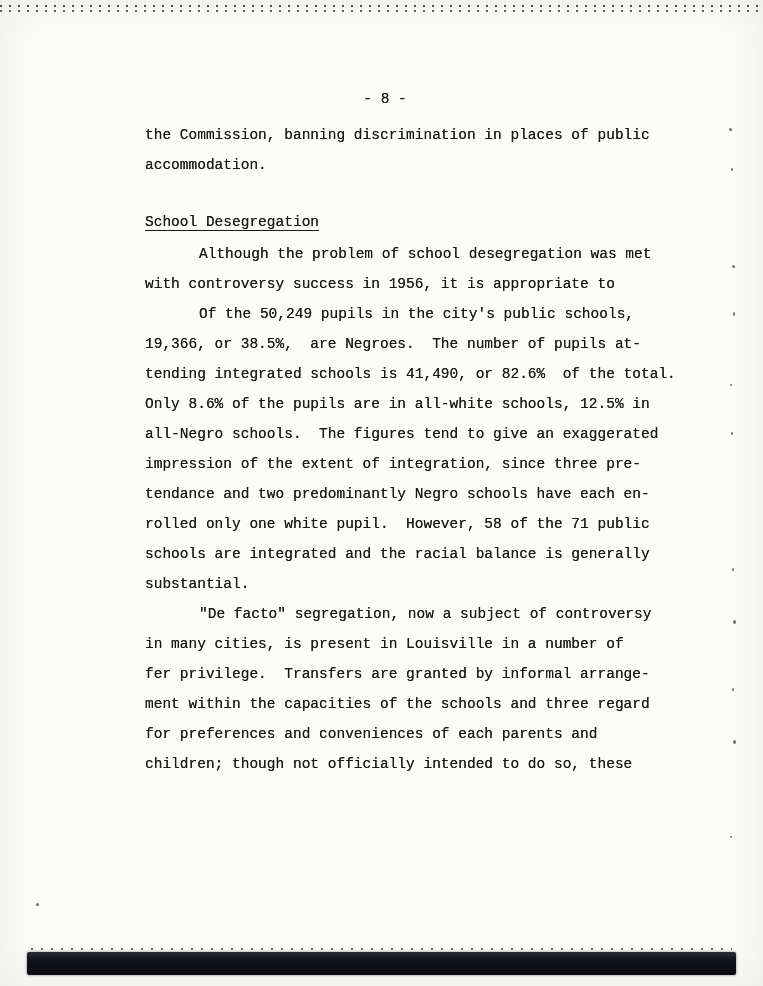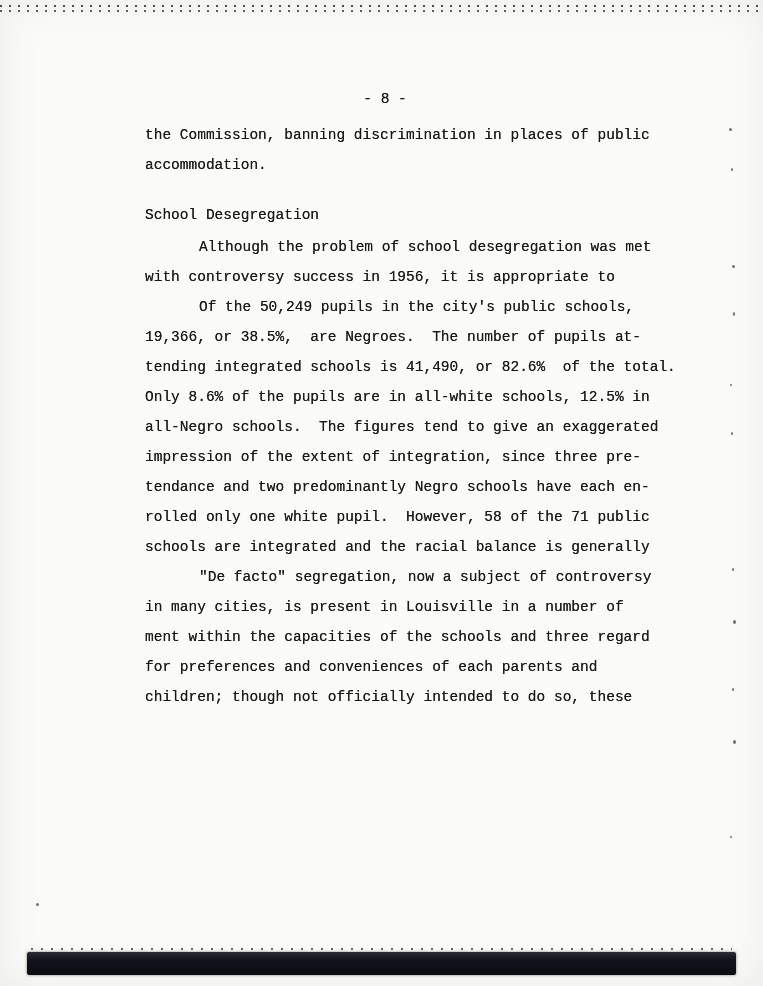--- a/index.html
+++ b/index.html
@@ -50,22 +50,23 @@
   .page-number {
     width: 480px;
     text-align: center;
     margin-bottom: 6px;
     white-space: pre;
   }
   .ln {
     white-space: pre;
   }
   .ln.heading {
-    margin-top: 20px;
+    margin-top: 27px;
     margin-bottom: 2px;
+    text-decoration: underline;
     text-underline-offset: 4px;
     text-decoration-thickness: 1.4px;
   }
   .ln.indent {
     padding-left: 54px;
   }
   
   .bottom-bar {
     position: absolute;
     left: 27px;
@@ -109,22 +110,24 @@
         <div class="ln">with controversy success in 1956, it is appropriate to</div>
         <div class="ln indent">Of the 50,249 pupils in the city's public schools,</div>
         <div class="ln">19,366, or 38.5%,  are Negroes.  The number of pupils at-</div>
         <div class="ln">tending integrated schools is 41,490, or 82.6%  of the total.</div>
         <div class="ln">Only 8.6% of the pupils are in all-white schools, 12.5% in</div>
         <div class="ln">all-Negro schools.  The figures tend to give an exaggerated</div>
         <div class="ln">impression of the extent of integration, since three pre-</div>
         <div class="ln">tendance and two predominantly Negro schools have each en-</div>
         <div class="ln">rolled only one white pupil.  However, 58 of the 71 public</div>
         <div class="ln">schools are integrated and the racial balance is generally</div>
+        <div class="ln">substantial.</div>
         <div class="ln indent">"De facto" segregation, now a subject of controversy</div>
         <div class="ln">in many cities, is present in Louisville in a number of</div>
+        <div class="ln">fer privilege.  Transfers are granted by informal arrange-</div>
         <div class="ln">ment within the capacities of the schools and three regard</div>
         <div class="ln">for preferences and conveniences of each parents and</div>
         <div class="ln">children; though not officially intended to do so, these</div>
       </div>
   </div>
 
   <div class="speck" style="left:729px; top:128px; width:3px; height:3px;"></div>
   <div class="speck" style="left:731px; top:168px; width:2px; height:3px;"></div>
   <div class="speck" style="left:732px; top:265px; width:3px; height:3px;"></div>
   <div class="speck" style="left:733px; top:312px; width:2px; height:4px;"></div>

